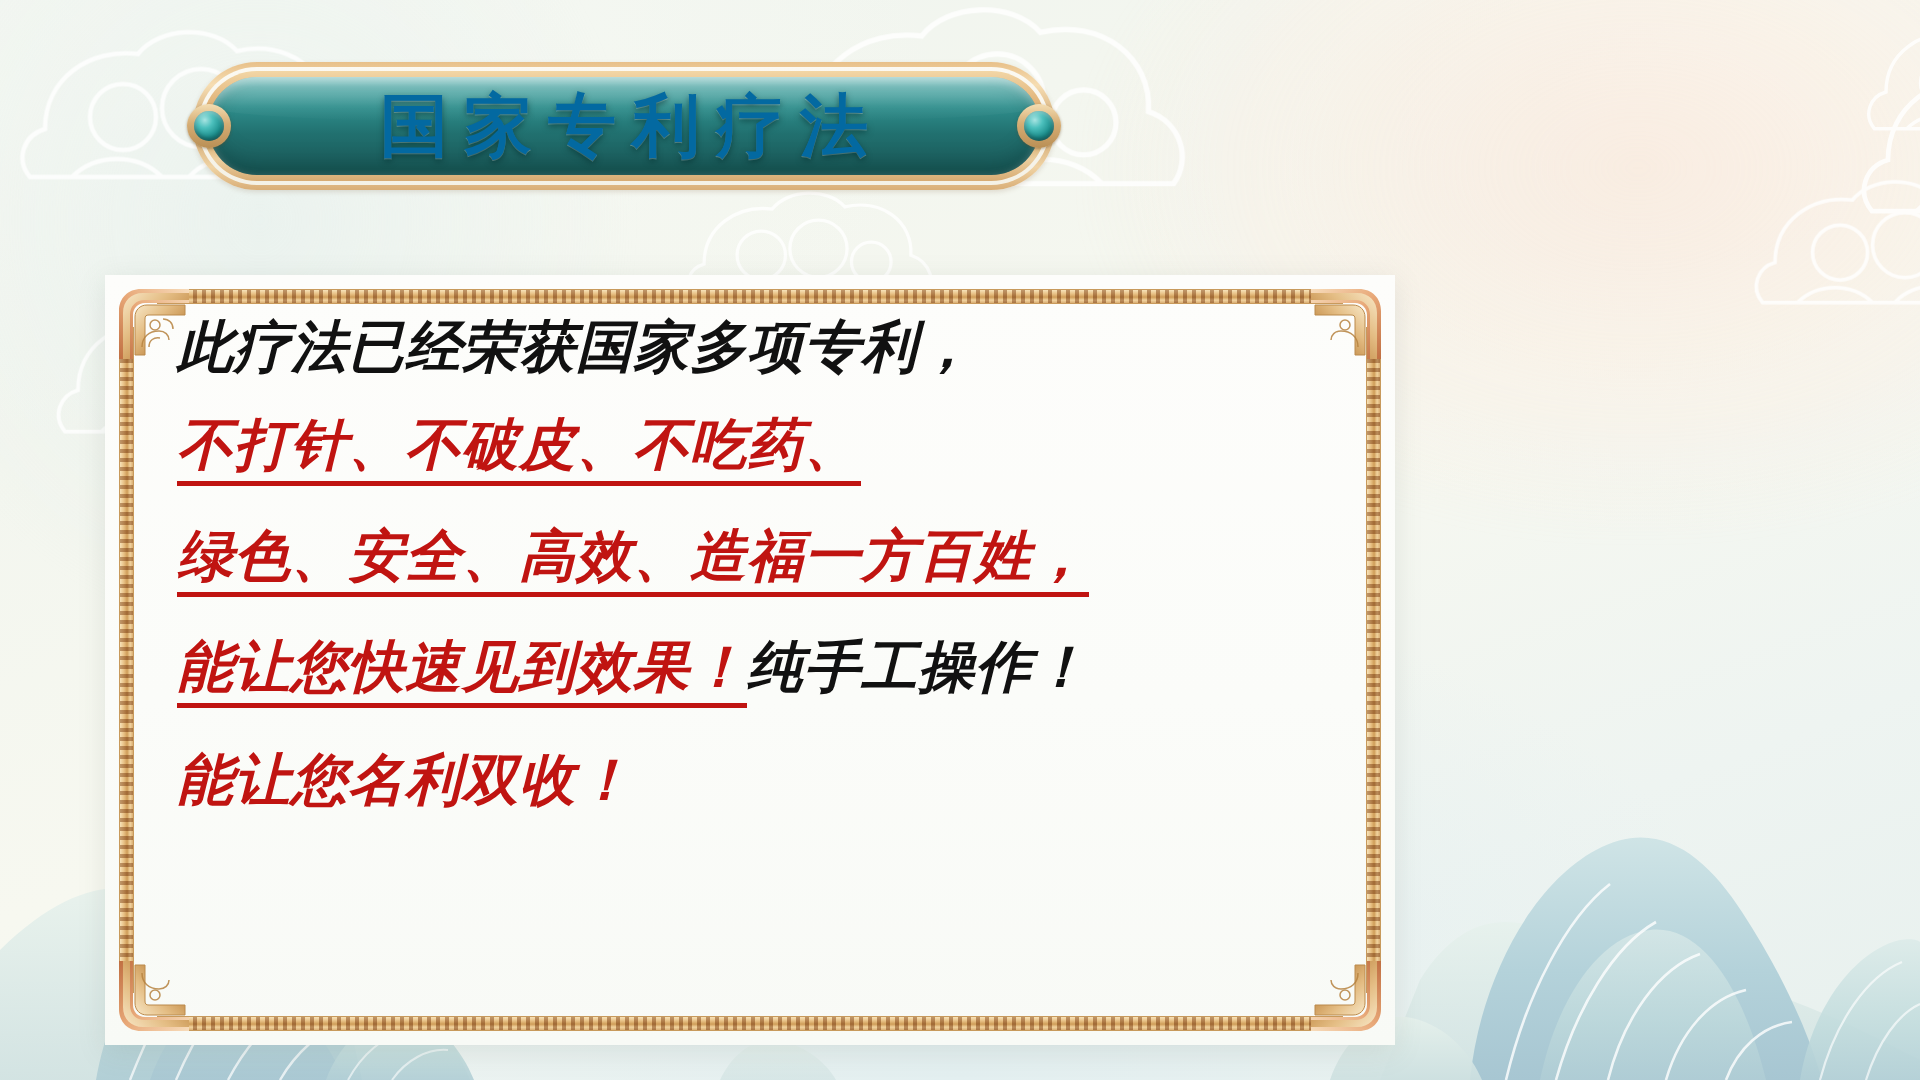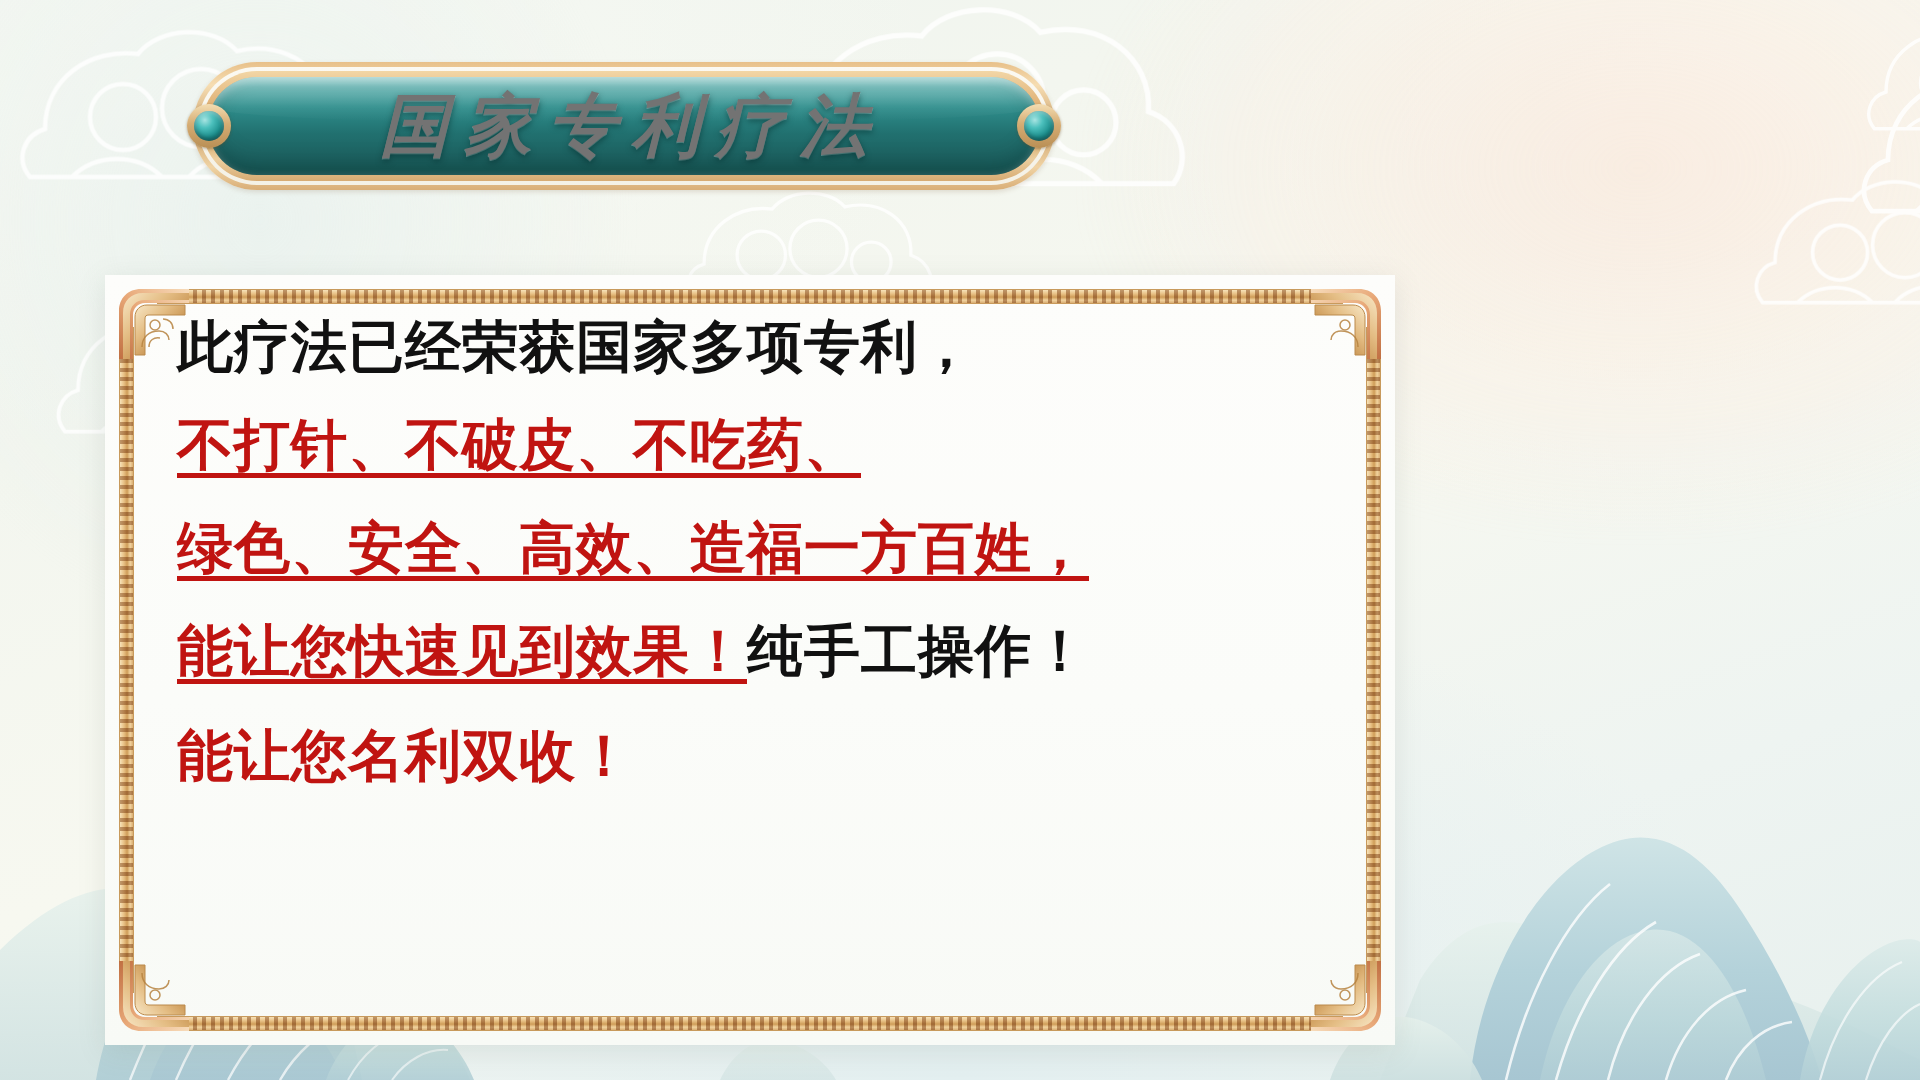--- a/index.html
+++ b/index.html
@@ -95,35 +95,35 @@
     content:"";width:30px;height:30px;border-radius:50%;
     background:radial-gradient(circle at 36% 30%, #a8e4e2 0%, #4cc0bd 28%, #1b8d8b 62%, #0c5f5e 100%);
     box-shadow:inset 0 -2px 5px rgba(0,0,0,.4), inset 0 2px 4px rgba(255,255,255,.45);
   }
   .bn-gem.left{left:-6px;}
   .bn-gem.right{right:-6px;}
 
   .bn-title{
     position:absolute;inset:15px;
     display:flex;align-items:center;justify-content:center;
-    color:#737373;
+    color:#0369a1;
     font-size:68px;font-weight:bold;
     letter-spacing:16px;
     text-indent:16px;
     text-shadow:0 3px 6px rgba(0,40,40,.55), 0 1px 0 rgba(255,255,255,.35);
     white-space:nowrap;
     user-select:none;
-    font-style:italic;
   }
 
   
   #card{
     position:absolute;left:105px;top:275px;width:1290px;height:770px;
     background:linear-gradient(180deg,#fdfdfb 0%,#fbfcf9 55%,#f8faf6 100%);
     box-shadow:0 6px 26px rgba(120,130,120,.16);
+    font-style:italic;
   }
   
   .rail{position:absolute;background-repeat:repeat;}
   .rail-h{
     height:13px;left:52px;right:52px;
     background:
       linear-gradient(180deg,#f7e6c2 0%,#e8c48c 30%,#cf9f5c 55%,#f2d7a7 78%,#d9b078 100%),
       repeating-linear-gradient(90deg, rgba(150,95,45,.55) 0 4px, rgba(255,235,195,.2) 4px 9px);
     background-blend-mode:multiply,normal;
     border-top:1px solid #c89a5c;border-bottom:1px solid #c89a5c;
@@ -156,21 +156,21 @@
     font-size:56px;font-weight:bold;line-height:1;
     white-space:nowrap;margin-bottom:42px;
     letter-spacing:1px;
   }
   .line:last-child{margin-bottom:0;margin-top:44px;}
   .seg{display:inline-block;}
   .seg.black{color:#111111;}
   .seg.red{color:#c01411;}
   .seg.ul{
     border-bottom:5px solid #c01411;
-    padding-bottom:0;
+    padding-bottom:8px;
   }
 </style>
 </head>
 <body>
 
 <div id="stage">
 
   <div class="bg-base"></div>
   <div class="left-wash"></div>
   <div class="warm-wash"></div>

